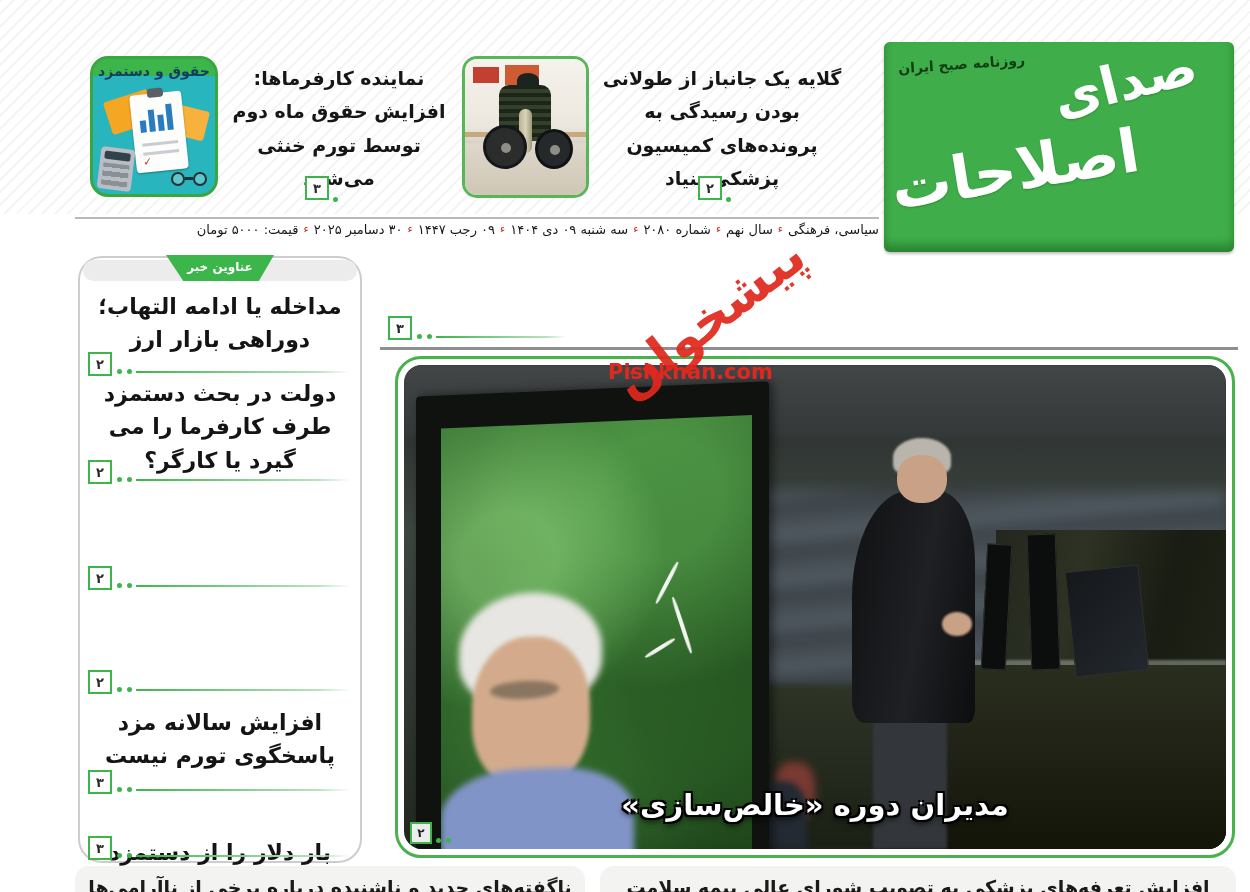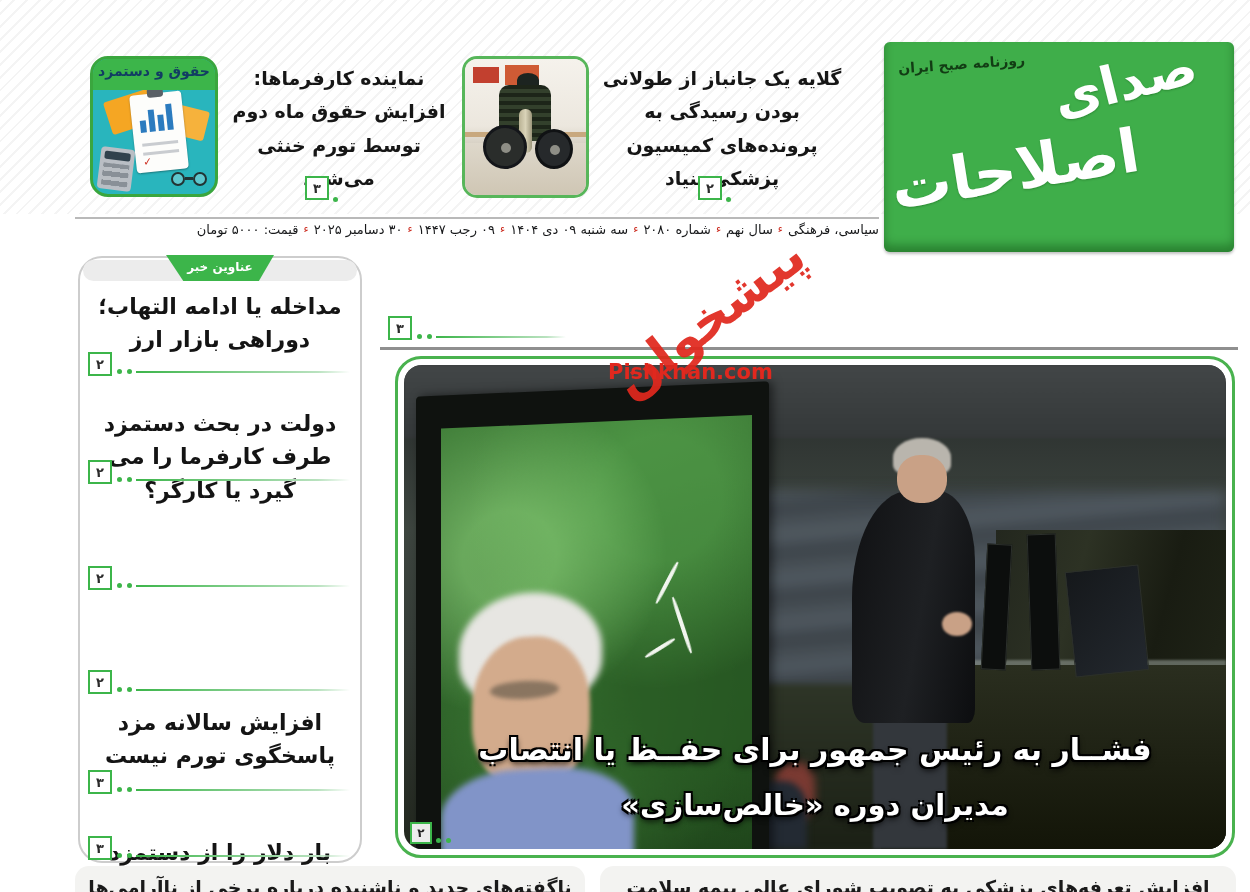--- a/index.html
+++ b/index.html
@@ -28,21 +28,21 @@
 
   
   .badge { position:absolute; width:24px; height:24px; background:#fff; border:2px solid #3cb54a;
     color:#2b2b2b; font-size:13px; font-weight:bold; display:flex; align-items:center; justify-content:center; }
   .dot { position:absolute; width:5px; height:5px; border-radius:50%; background:#3cb54a; }
   .gline { position:absolute; height:2px; background:linear-gradient(to right,#3cb54a 0%, #b9e2bf 85%, rgba(185,226,191,0) 100%); }
 
   
   .payroll { position:absolute; left:90px; top:56px; width:128px; height:141px; background:#29b5bd;
     border:3px solid #3aa63e; border-radius:18px; overflow:hidden; }
-  .payroll .banner { position:absolute; left:0; top:0; right:0; height:31px; background:#3cb54a;
+  .payroll .banner { position:absolute; left:0; top:0; right:0; height:17px; background:#3cb54a;
     color:#123c63; font-size:14px; font-weight:bold; text-align:center; line-height:25px; direction:rtl; }
   .payroll .folder1 { position:absolute; left:14px; top:36px; width:46px; height:34px; background:#f5a623; transform:rotate(-18deg); border-radius:3px; }
   .payroll .folder2 { position:absolute; right:8px; top:48px; width:40px; height:30px; background:#f6b23c; transform:rotate(14deg); border-radius:3px; }
   .payroll .clipboard { position:absolute; left:40px; top:34px; width:52px; height:78px; background:#fdfdfb;
     border-radius:4px; transform:rotate(-6deg); box-shadow:0 1px 2px rgba(0,0,0,.35); }
   .payroll .clip { position:absolute; left:18px; top:-5px; width:16px; height:9px; background:#5a6066; border-radius:3px; }
   .payroll .bar { position:absolute; bottom:40px; width:6px; background:#2b7bbf; }
   .payroll .b1 { left:8px;  height:12px; }
   .payroll .b2 { left:17px; height:22px; }
   .payroll .b3 { left:26px; height:16px; }
@@ -261,21 +261,21 @@
     <div class="sb-tab">عناوین خبر</div>
 
     <div class="sb-item-text" style="top:32px;">مداخله یا ادامه التهاب؛ دوراهی بازار ارز</div>
     <div class="sb-badge-row" style="top:94px;">
       <div class="badge">۲</div>
       <div class="dot d1"></div>
         <div class="dot d2"></div>
       <div class="gline"></div>
     </div>
 
-    <div class="sb-item-text" style="top:149px;">دولت در بحث دستمزد طرف کارفرما را می گیرد یا کارگر؟</div>
+    <div class="sb-item-text" style="top:119px;">دولت در بحث دستمزد طرف کارفرما را می گیرد یا کارگر؟</div>
     <div class="sb-badge-row" style="top:202px;">
       <div class="badge">۲</div>
       <div class="dot d1"></div>
         <div class="dot d2"></div>
       <div class="gline"></div>
     </div>
 
     <div class="sb-badge-row" style="top:308px;">
       <div class="badge">۲</div>
       <div class="dot d1"></div>
@@ -345,21 +345,20 @@
       <div class="ph-monitor ph-m2"></div>
       <div class="ph-monitor ph-m3"></div>
       <div class="ph-glass"></div>
 
       <div class="ph-pants"></div>
       <div class="ph-jacket"></div>
       <div class="ph-sp-hair"></div>
       <div class="ph-sp-head"></div>
       <div class="ph-hand"></div>
 
-      <div class="caption caption1">فشــار به رئیس جمهور برای حفــظ یا انتصاب</div>
       <div class="caption caption2">مدیران دوره «خالص‌سازی»</div>
       <div class="ph-badge">۲</div>
       <div class="ph-badge-dot1"></div>
       <div class="ph-badge-dot2"></div>
     </div>
   </div>
 
   <div class="teaser teaser-left">ناگفته‌های جدید و ناشنیده درباره برخی از ناآرامی‌ها</div>
   <div class="teaser teaser-right">افزایش تعرفه‌های پزشکی به تصویب شورای عالی بیمه سلامت رسید</div>
 

